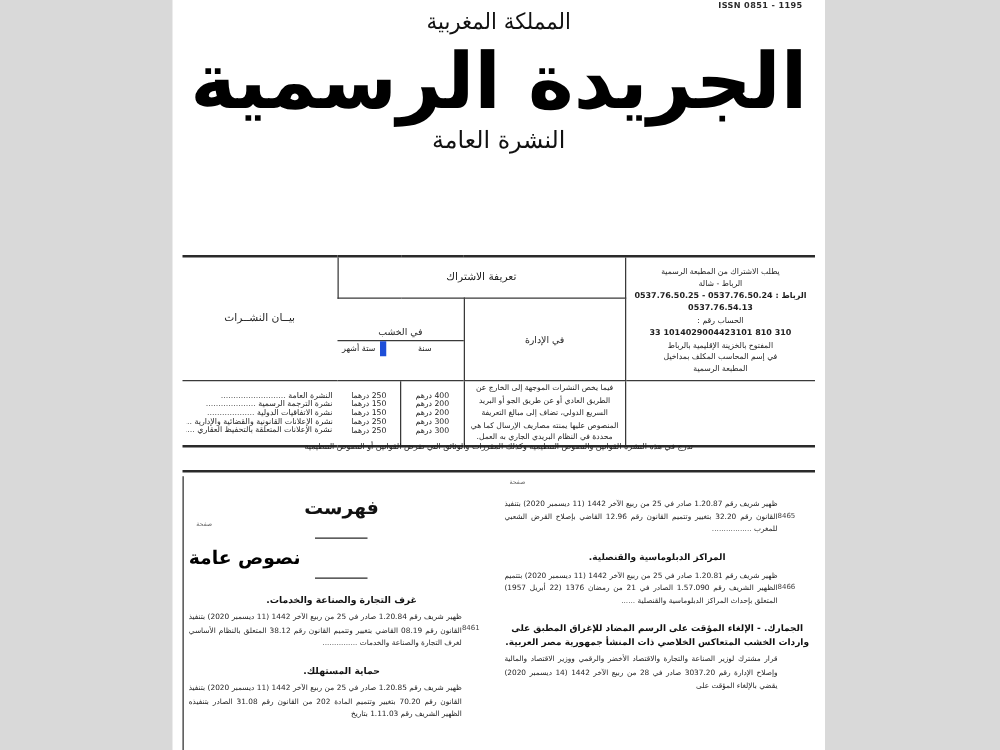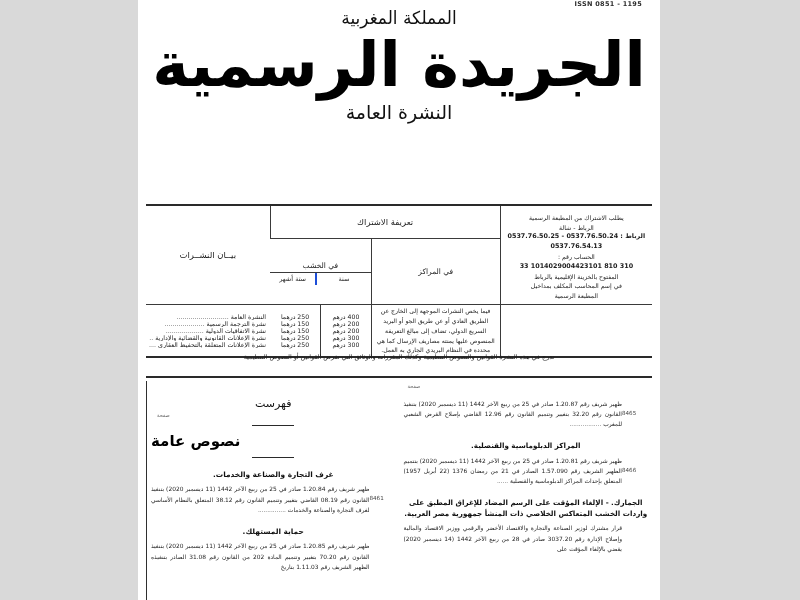--- a/index.html
+++ b/index.html
@@ -95,21 +95,21 @@
     flex:1 1 50%;
     position:relative;
     padding:0 4px;
     overflow:hidden;
   }
   .col-right{border-left:1.1px solid #2f2f2f;}
   .page-label{
     font-size:5px;color:#666;position:absolute;top:2px;left:8px;
   }
   .fihrist{
-    text-align:center;font-size:11px;color:#111;margin-top:16px;letter-spacing:2px;
+    text-align:center;font-size:15px;color:#111;margin-top:16px;letter-spacing:2px;font-weight:bold;
   }
   .fihrist-pg{
     font-size:5px;color:#666;text-align:left;margin-top:2px;padding-left:6px;
   }
   .divider-line{
     width:42px;height:0;border-top:1.6px solid #2a2a2a;
     margin:7px auto 6px auto;
   }
   .section-title{
     text-align:left;font-size:15px;font-weight:bold;color:#000;
@@ -168,25 +168,25 @@
               <div class="b">310 810 1014029004423101 33</div>
               <div>المفتوح بالخزينة الإقليمية بالرباط</div>
               <div>في إسم المحاسب المكلف بمداخيل</div>
               <div>المطبعة الرسمية</div>
             </div>
           </th>
           <th class="rule-top hline th-big vline vline-r" colspan="3">تعريفة الاشتراك</th>
           <th class="rule-top th-big" rowspan="2">بيــان النشــرات</th>
         </tr>
         <tr>
-          <th class="th-mid vline vline-r" style="padding:6px 2px;">في المراكز</th>
+          <th class="th-mid vline vline-r" style="padding:6px 2px;">في الإدارة</th>
           <th class="th-mid vline-r" colspan="2" style="padding:0;">
             <div style="border-bottom:1px solid #3a3a3a;padding:2px 0;">في الخشب</div>
             <div style="display:flex;">
-              <div style="flex:1;padding:2px 4px;border-left:2px solid #1d4ed8;" class="th-sm">سنة</div>
+              <div style="flex:1;padding:2px 14px;border-left:5px solid #1d4ed8;" class="th-sm">سنة</div>
               <div style="flex:1;padding:2px 0;" class="th-sm">ستة أشهر</div>
             </div>
           </th>
         </tr>
       </thead>
       <tbody>
         <tr>
           <td class="hline2" style="border-top:1px solid #3a3a3a;"></td>
           <td class="abroad-cell vline vline-r hline2" rowspan="1" style="border-top:1px solid #3a3a3a;">فيما يخص النشرات الموجهة إلى الخارج عن الطريق العادي أو عن طريق الجو أو البريد السريع الدولي، تضاف إلى مبالغ التعريفة المنصوص عليها يمنته مصاريف الإرسال كما هي محددة في النظام البريدي الجاري به العمل.</td>
           <td class="vline-r hline2 price" style="border-top:1px solid #3a3a3a;">

